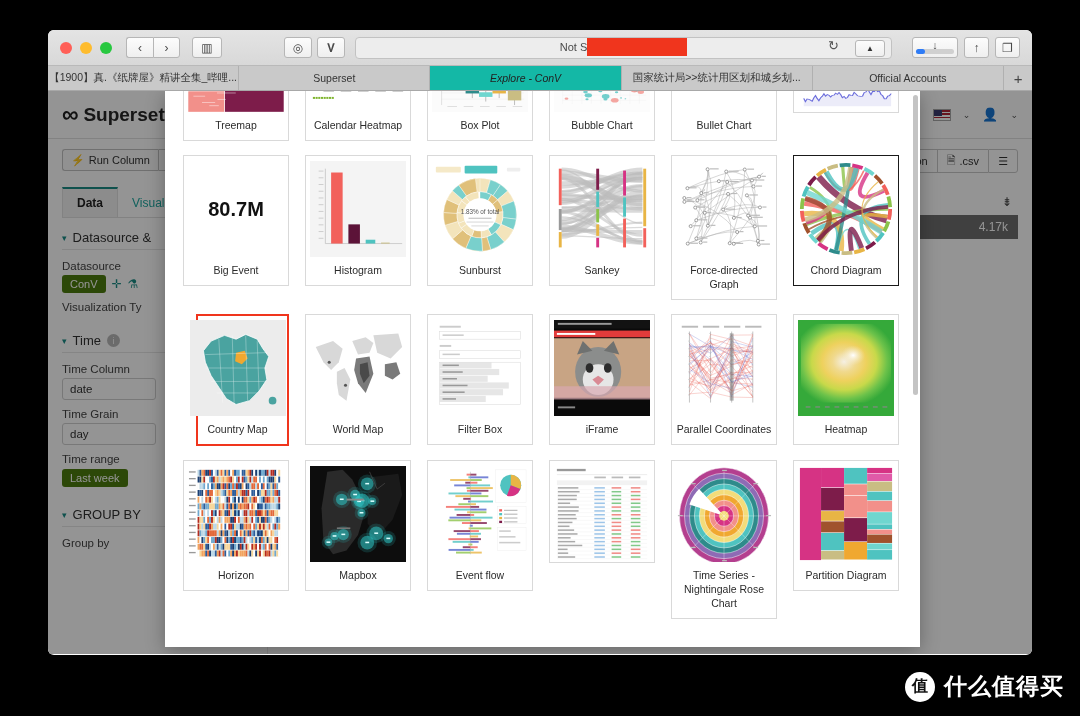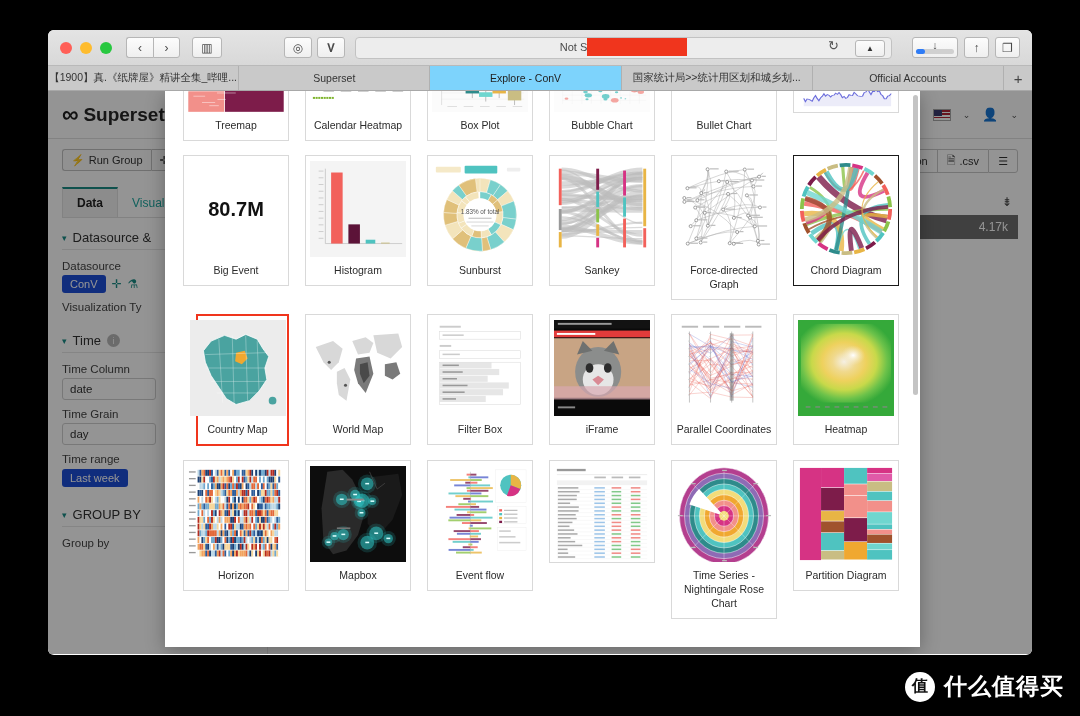--- a/index.html
+++ b/index.html
@@ -91,21 +91,21 @@
     font-size: 10.5px;
   }
   .tab {
     flex: 1;
     display: flex; align-items: center; justify-content: center;
     border-right: 1px solid #b0b0b0;
     color: #333;
     padding: 0 6px;
     white-space: nowrap; overflow: hidden; text-overflow: ellipsis;
   }
-  .tab.active { background: #7dd3fc; color: #222; }
+  .tab.active { background: #14b8a6; color: #222; font-style: italic; }
   .tab-plus {
     width: 28px; display: flex; align-items: center; justify-content: center;
     font-size: 15px; color: #444;
   }
 
   
   .page { position: relative; height: 563px; background: #fff; overflow: hidden; }
   .ss-header {
     height: 48px; background: #fff; border-bottom: 1px solid #e0e0e0;
     display: flex; align-items: center; padding: 0 14px;
@@ -147,21 +147,21 @@
     color: #222; font-weight: 700;
     background: #f2f2f2;
     border: 1px solid #e0e0e0; border-bottom: none;
     border-top: 2px solid #1a8c86;
   }
   .sec-title { font-size: 13px; color: #333; display: flex; align-items: center; gap: 6px; margin: 8px 0 4px; }
   .sec-caret { color: #1a8c86; font-size: 9px; }
   .hr { border-top: 1px solid #e5e5e5; margin: 4px 0 10px; }
   .fld-label { font-size: 11.5px; color: #444; margin: 8px 0 3px; }
   .pill {
-    display: inline-block; background: #1d4ed8; color: #fff;
+    display: inline-block; background: #4d7c0f; color: #fff;
     border-radius: 3px; padding: 3px 8px; font-size: 11px;
   }
   .inp {
     width: 94px; height: 22px; border: 1px solid #cfcfcf; border-radius: 3px;
     background: #fff; font-size: 11.5px; color: #333;
     display: flex; align-items: center; padding: 0 7px;
   }
   .ico-plus { color: #1a8c86; font-size: 12px; }
   .info-ico {
     display:inline-flex;align-items:center;justify-content:center;
@@ -325,21 +325,21 @@
           <span class="caret">⌄</span>
         </div>
       </div>
 
       <div class="ss-body">
 
         <div class="ss-left">
           <div class="btn-row">
             <div class="sq-btn">
               <span>⚡</span>
-              <span>Run Group</span>
+              <span>Run Column</span>
             </div>
             <div class="sq-btn">
               <span>✛</span>
               <span>Sa</span>
             </div>
           </div>
 
           <div class="tabs-row">
             <div class="ss-tab active">Data</div>
             <div class="ss-tab">Visual P</div>

